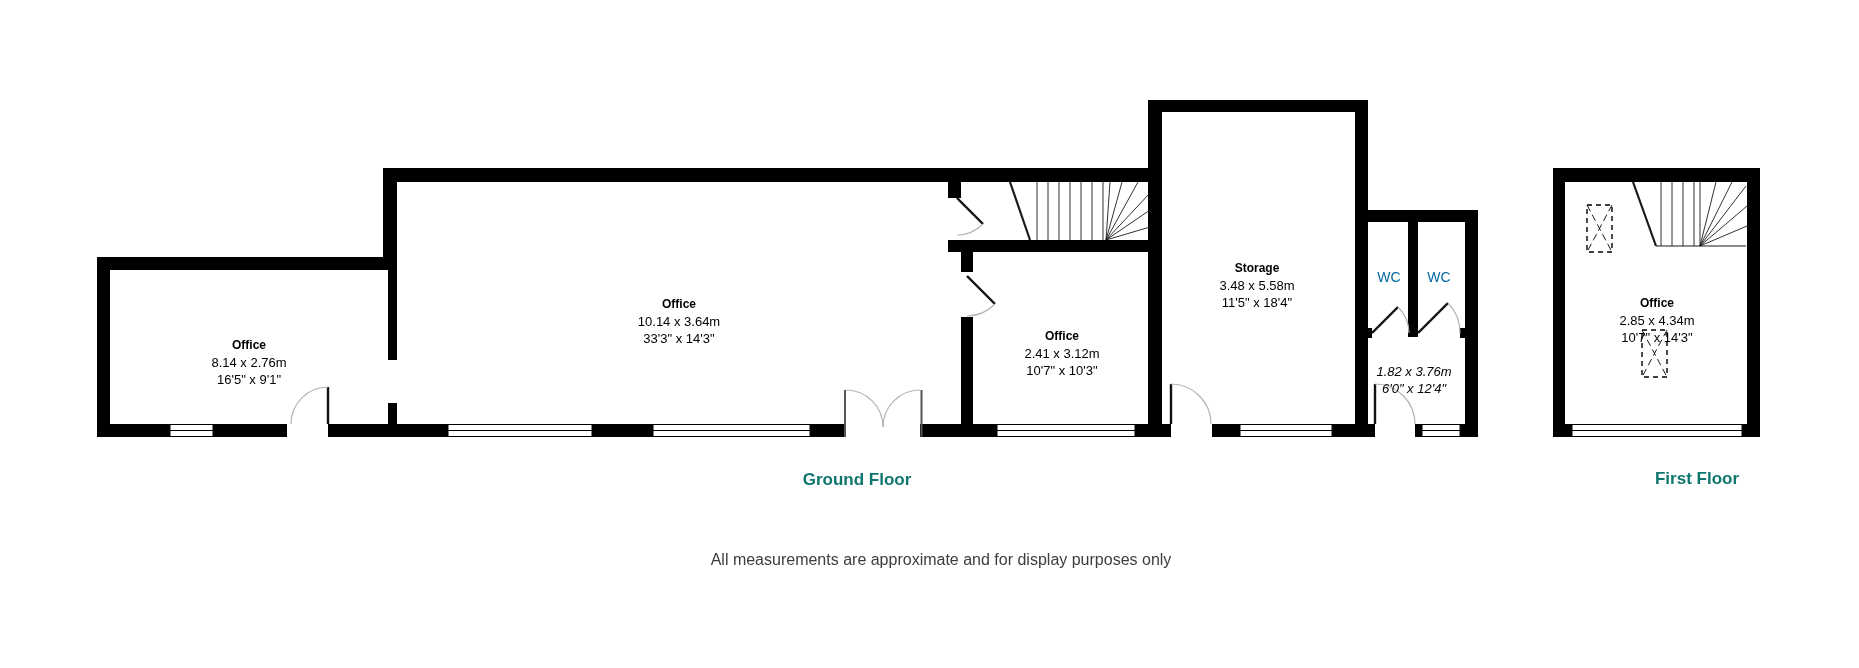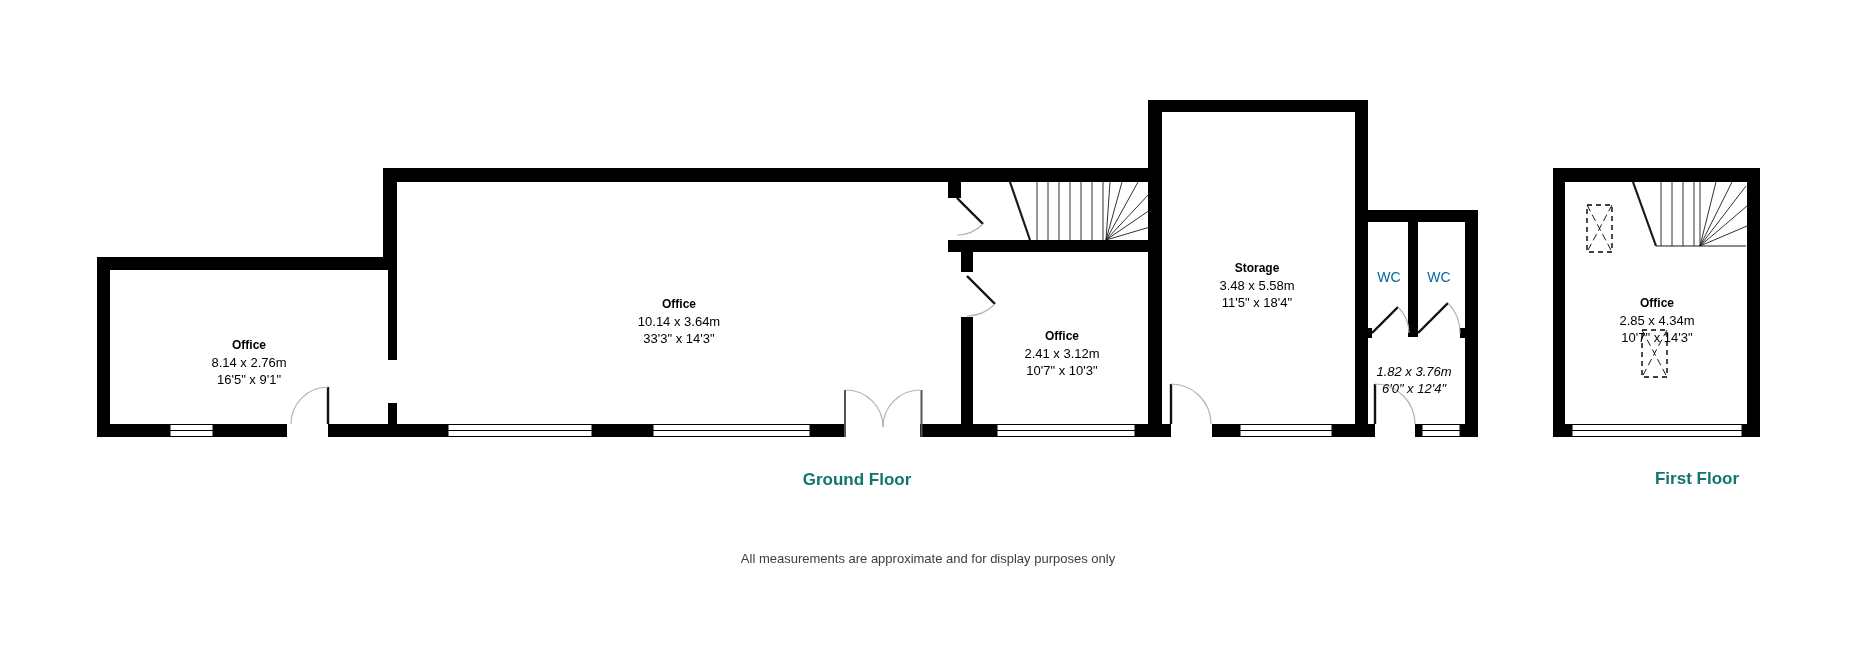--- a/index.html
+++ b/index.html
@@ -25,21 +25,21 @@
   .wc-label{
     position:absolute;transform:translateX(-50%);
     font-weight:normal;font-size:14px;color:#0369a1;white-space:nowrap;
   }
   .floor-title{
     position:absolute;transform:translateX(-50%);
     font-weight:bold;font-size:17px;color:#0f766e;white-space:nowrap;
   }
   .disclaimer{
     position:absolute;transform:translateX(-50%);
-    font-size:13px;color:#3d3d3d;white-space:nowrap;
+    font-size:16px;color:#3d3d3d;white-space:nowrap;margin-left:13px;
   }
 </style>
 </head>
 <body>
 
 <div class="canvas">
 
   <svg class="plan-svg" width="1859" height="668" viewBox="0 0 1859 668">
 
     <g>

